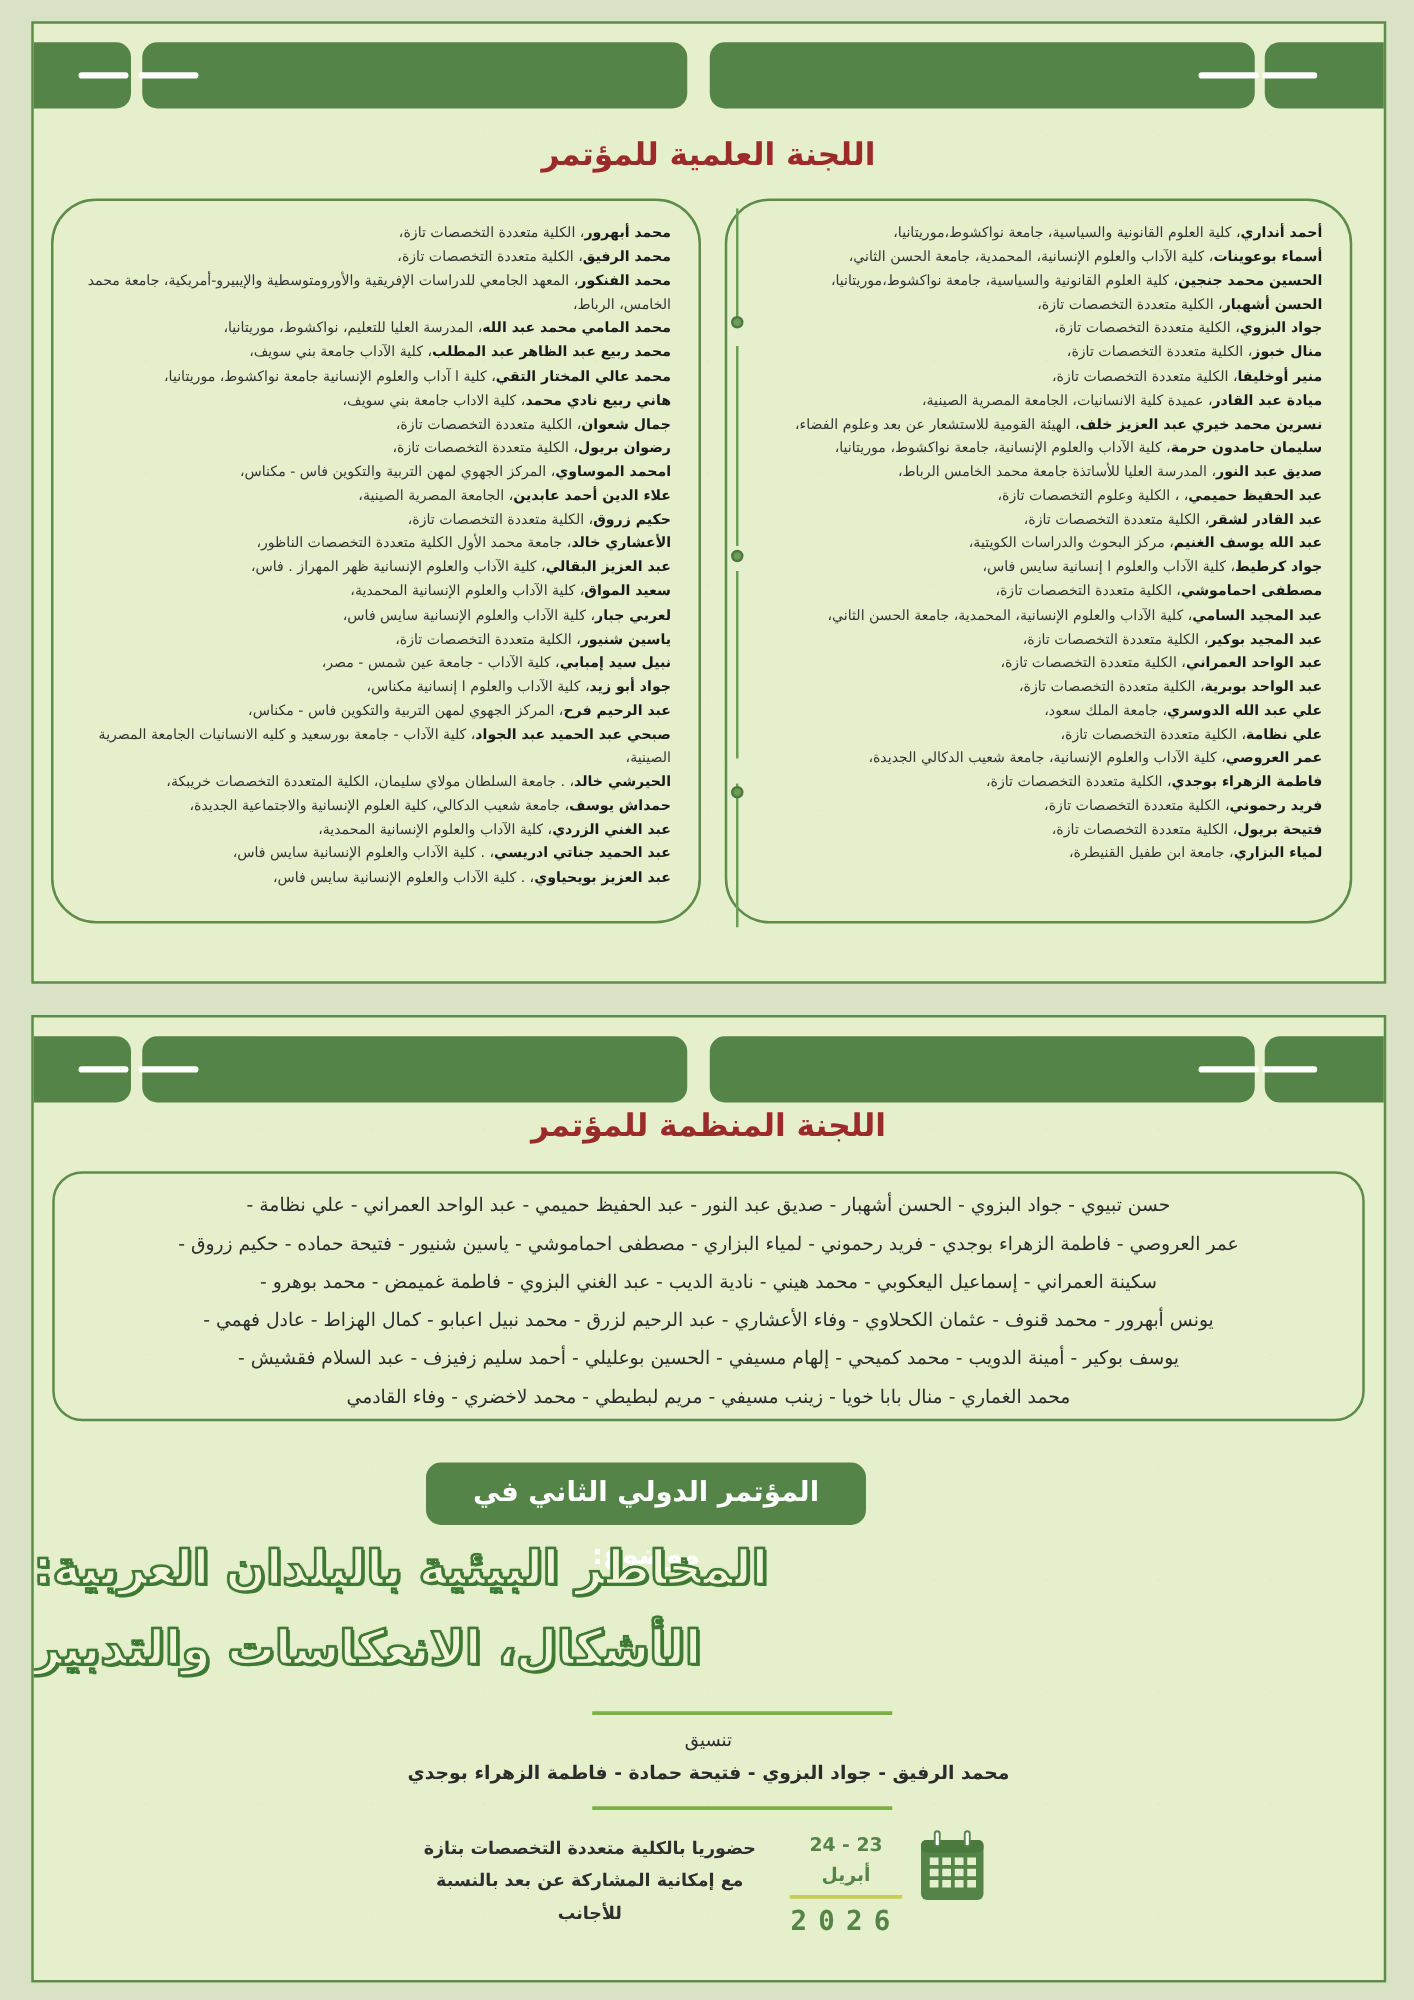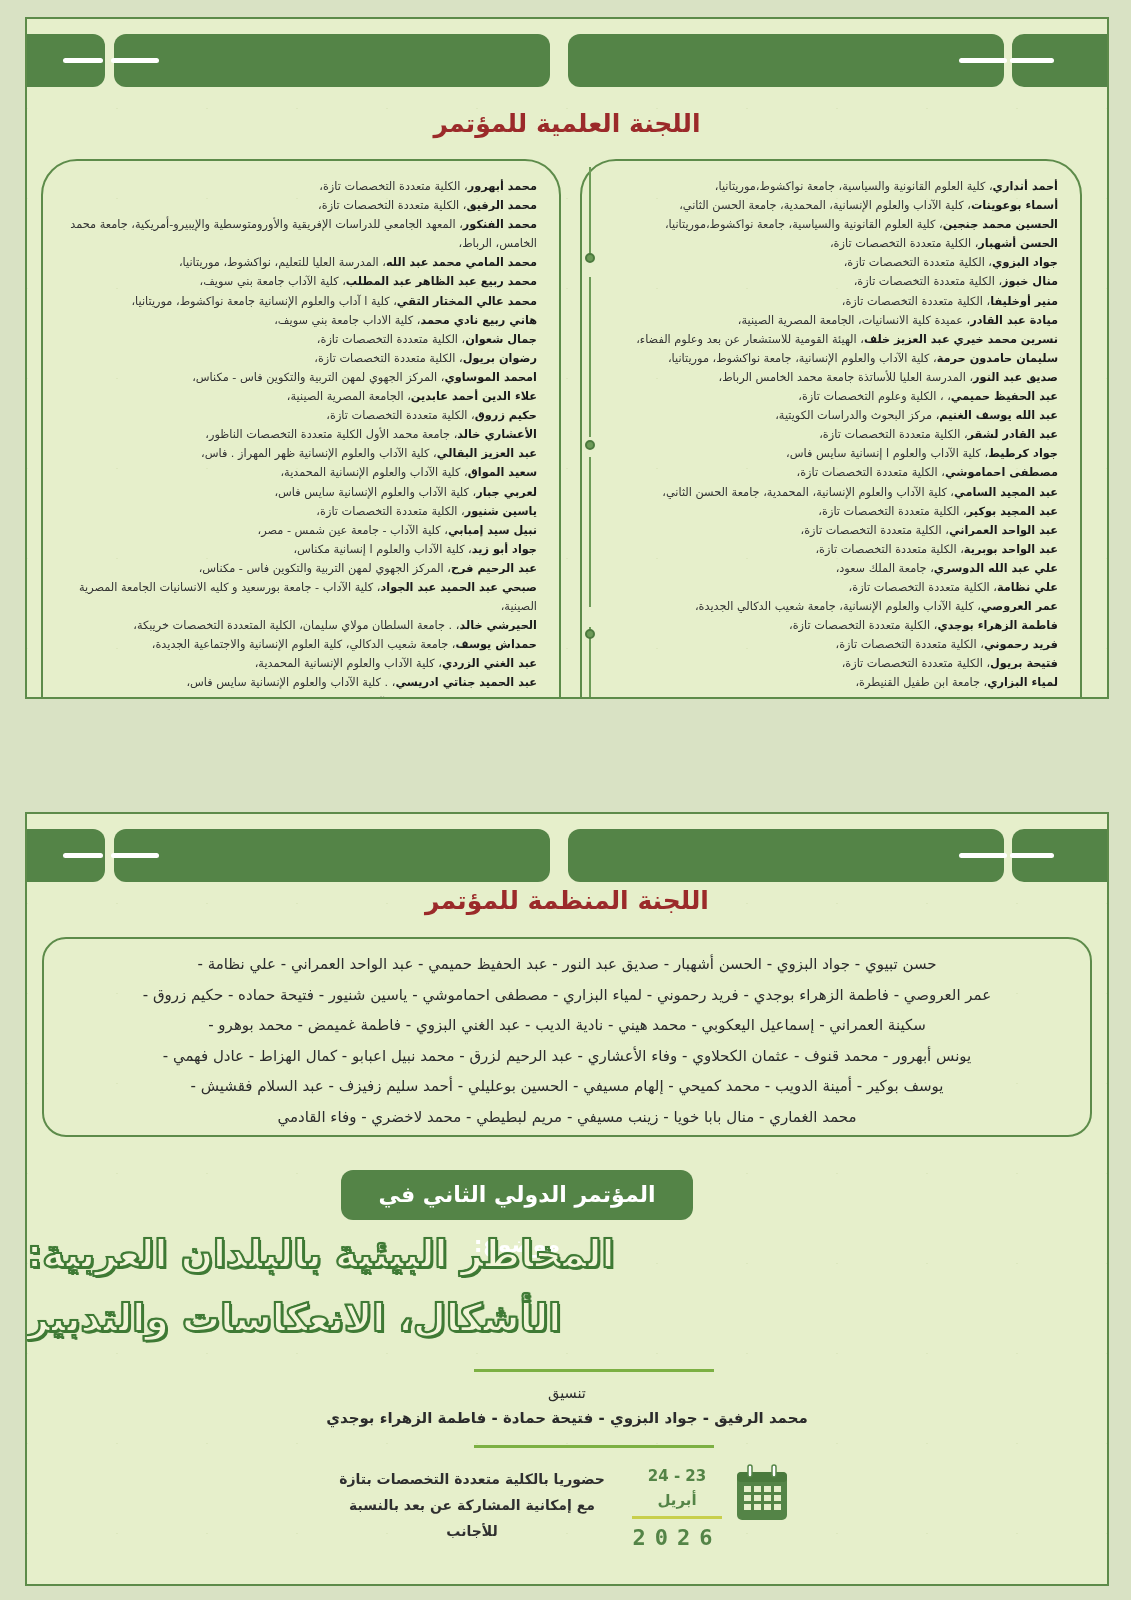--- a/index.html
+++ b/index.html
@@ -16,21 +16,21 @@
       left: 25px;
       width: 1084px;
       background-color: #e6efcb;
       border: 2px solid #5d8b4a;
       background-image:
         linear-gradient(45deg, rgba(200,215,165,0.35) 1px, transparent 1px),
         linear-gradient(-45deg, rgba(200,215,165,0.35) 1px, transparent 1px);
       background-size: 90px 90px;
       overflow: hidden;
     }
-    .page-1 { top: 17px; height: 682px; }
+    .page-1 { top: 17px; height: 770px; }
     .page-2 { top: 812px; height: 774px; }
 
     
     .hbar {
       position: absolute;
       top: 15px;
       height: 53px;
       background: #548447;
       border-radius: 12px;
     }
@@ -234,22 +234,22 @@
         <li><span class="nm">الحسين محمد جنجين</span>، <span class="af">كلية العلوم القانونية والسياسية، جامعة نواكشوط،موريتانيا،</span></li>
         <li><span class="nm">الحسن أشهبار</span>، <span class="af">الكلية متعددة التخصصات تازة،</span></li>
         <li><span class="nm">جواد البزوي</span>، <span class="af">الكلية متعددة التخصصات تازة،</span></li>
         <li><span class="nm">منال خبوز</span>، <span class="af">الكلية متعددة التخصصات تازة،</span></li>
         <li><span class="nm">منير أوخليفا</span>، <span class="af">الكلية متعددة التخصصات تازة،</span></li>
         <li><span class="nm">ميادة عبد القادر</span>، <span class="af">عميدة كلية الانسانيات، الجامعة المصرية الصينية،</span></li>
         <li><span class="nm">نسرين محمد خيري عبد العزيز خلف</span>، <span class="af">الهيئة القومية للاستشعار عن بعد وعلوم الفضاء،</span></li>
         <li><span class="nm">سليمان حامدون حرمة</span>، <span class="af">كلية الآداب والعلوم الإنسانية، جامعة نواكشوط، موريتانيا،</span></li>
         <li><span class="nm">صديق عبد النور</span>، <span class="af">المدرسة العليا للأساتذة جامعة محمد الخامس الرباط،</span></li>
         <li><span class="nm">عبد الحفيظ حميمي</span>، <span class="af">، الكلية وعلوم التخصصات تازة،</span></li>
+        <li><span class="nm">عبد القادر لشقر</span>، <span class="af">الكلية متعددة التخصصات تازة،</span></li>
         <li><span class="nm">عبد الله يوسف الغنيم</span>، <span class="af">مركز البحوث والدراسات الكويتية،</span></li>
-        <li><span class="nm">عبد القادر لشقر</span>، <span class="af">الكلية متعددة التخصصات تازة،</span></li>
         <li><span class="nm">جواد كرطيط</span>، <span class="af">كلية الآداب والعلوم ا إنسانية سايس فاس،</span></li>
         <li><span class="nm">مصطفى احماموشي</span>، <span class="af">الكلية متعددة التخصصات تازة،</span></li>
         <li><span class="nm">عبد المجيد السامي</span>، <span class="af">كلية الآداب والعلوم الإنسانية، المحمدية، جامعة الحسن الثاني،</span></li>
         <li><span class="nm">عبد المجيد بوكير</span>، <span class="af">الكلية متعددة التخصصات تازة،</span></li>
         <li><span class="nm">عبد الواحد العمراني</span>، <span class="af">الكلية متعددة التخصصات تازة،</span></li>
         <li><span class="nm">عبد الواحد بوبرية</span>، <span class="af">الكلية متعددة التخصصات تازة،</span></li>
         <li><span class="nm">علي عبد الله الدوسري</span>، <span class="af">جامعة الملك سعود،</span></li>
         <li><span class="nm">علي نظامة</span>، <span class="af">الكلية متعددة التخصصات تازة،</span></li>
         <li><span class="nm">عمر العروصي</span>، <span class="af">كلية الآداب والعلوم الإنسانية، جامعة شعيب الدكالي الجديدة،</span></li>
         <li><span class="nm">فاطمة الزهراء بوجدي</span>، <span class="af">الكلية متعددة التخصصات تازة،</span></li>

